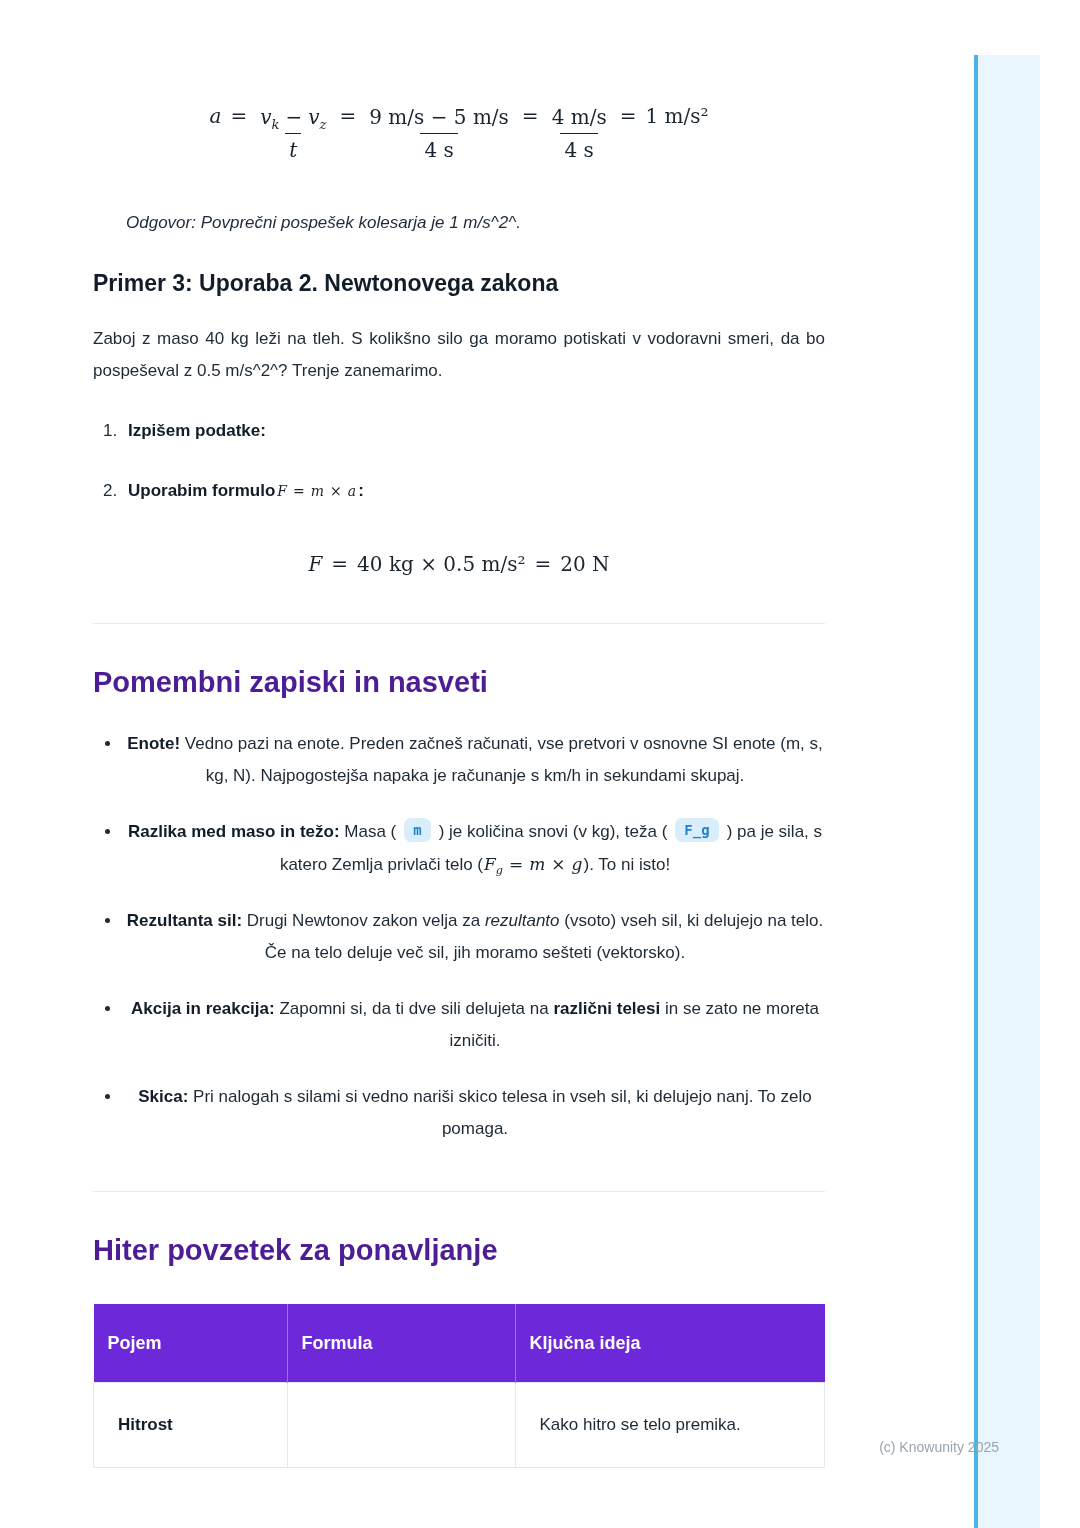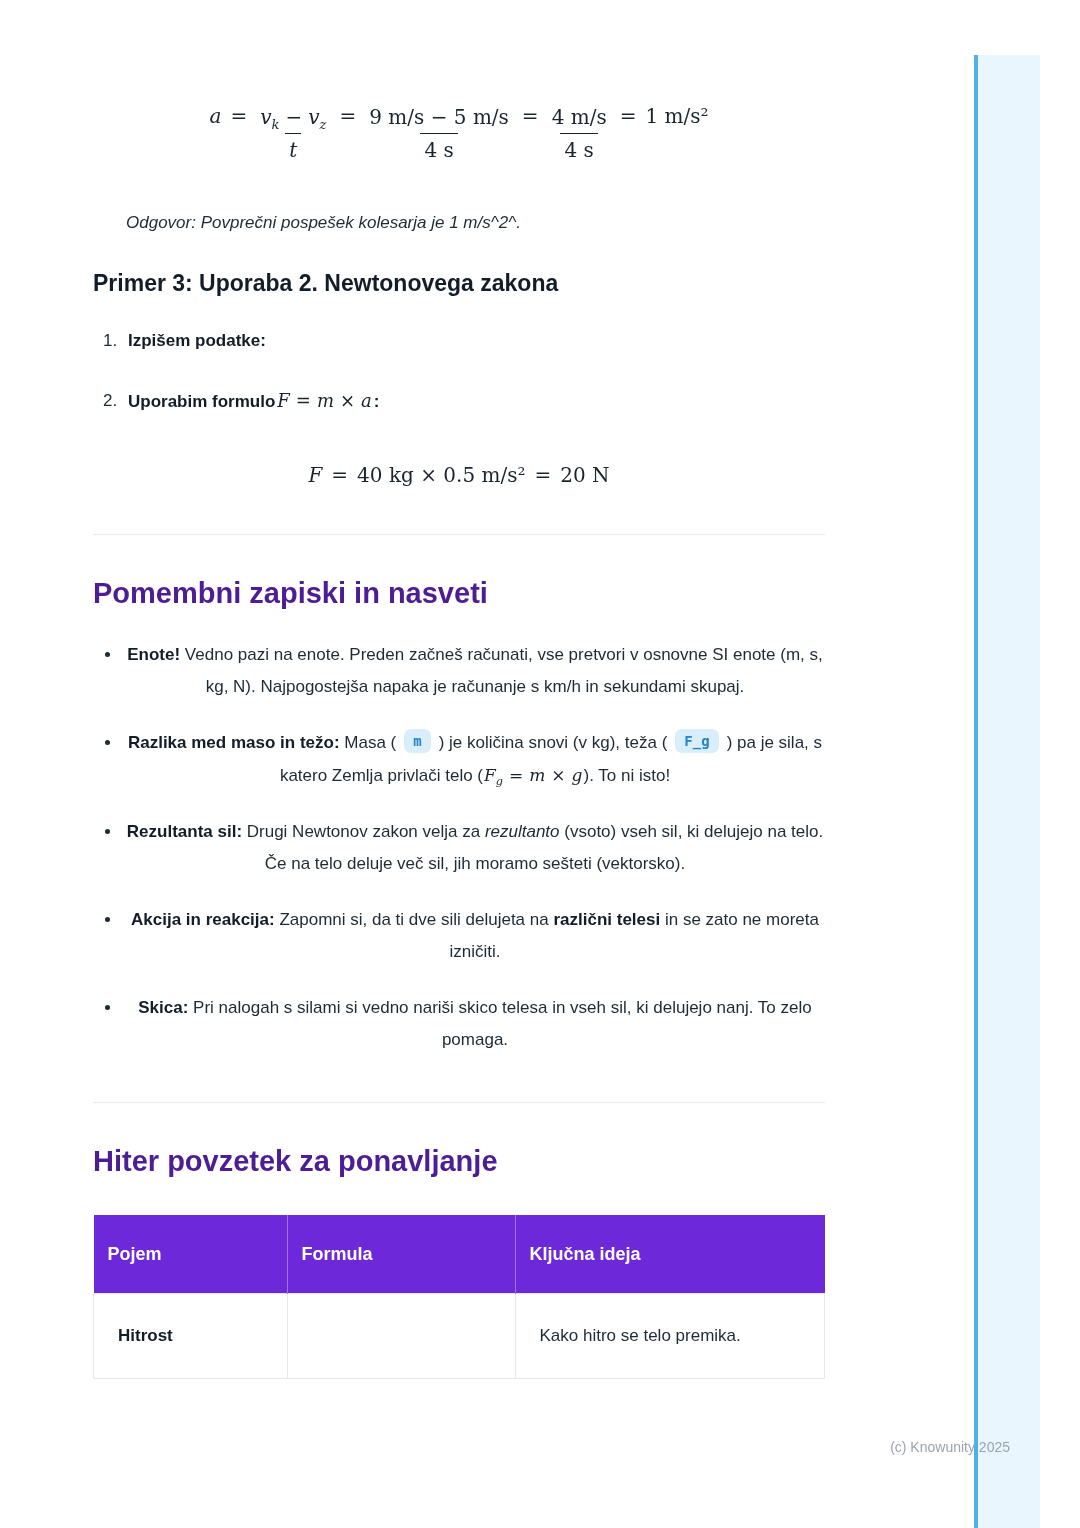--- a/index.html
+++ b/index.html
@@ -4,21 +4,21 @@
 <style>
   html,body{margin:0;padding:0;}
   body{width:1080px;height:1528px;background:#ffffff;font-family:"Liberation Sans",sans-serif;color:#1e2a36;}
   .page{position:relative;width:1080px;height:1528px;background:#fff;overflow:hidden;}
   .stripe{position:absolute;top:55px;right:40px;bottom:0;width:62px;background:#eaf6fd;border-left:4px solid #4db2e5;}
   .content{position:absolute;left:93px;top:0;width:732px;font-size:17px;line-height:32px;}
   .b{font-weight:700;color:#121d29;}
   .i{font-style:italic;}
   .math{font-family:"DejaVu Serif",serif;color:#1a242e;}
   .display{display:flex;justify-content:center;align-items:center;font-size:20px;line-height:1.3;}
-  .inline{font-size:18px;margin:0 2px;}
+  .inline{font-size:14px;margin:0 2px;}
   .inline-sm{font-size:17px;margin:0 1px;}
   .mi{font-style:italic;}
   .mo{margin:0 9px;}
   .mo-n{margin:0 6px;}
   .mo-i{margin:0 6px;}
   sub{font-size:0.66em;line-height:0;}
   .frac{display:inline-flex;flex-direction:column;align-items:center;text-align:center;vertical-align:middle;}
   .frac .num{padding:0 4px 3px;margin-top:36px;}
   .frac .den{border-top:1.3px solid #1a242e;padding:3px 4px 0;}
   .f1{margin-top:68px;}
@@ -36,21 +36,21 @@
   .hr{border:none;border-top:1px solid #e8ebee;margin:46px 0 0;}
   .h-blue{margin:40px 0 0;font-size:29px;line-height:36px;font-weight:700;color:#4c1d95;}
   ul.notes{list-style:disc;margin:28px 0 0;padding-left:29px;}
   ul.notes li{margin-bottom:24px;padding-left:3px;text-align:center;}
   .sum-table{width:100%;border-collapse:collapse;margin-top:36px;}
   .sum-table th{background:#6d28d9;color:#ffffff;text-align:left;font-size:18px;font-weight:700;padding:23px 14px;border-right:1px solid rgba(255,255,255,0.35);}
   .sum-table th:last-child{border-right:none;}
   .sum-table td{border:1px solid #e4e9ee;padding:30px 24px;vertical-align:middle;line-height:24px;}
   .col-concept{width:165px;}
   .col-formula{width:199px;}
-  .footer{position:absolute;top:1438px;right:70px;font-size:14px;color:#9aa4ae;line-height:18px;}
+  .footer{position:absolute;top:1438px;right:81px;font-size:14px;color:#9aa4ae;line-height:18px;}
 </style>
 </head>
 <body>
 
 <div class="page">
 
   <div class="stripe"></div>
 
   <div class="content">
 
@@ -72,20 +72,21 @@
         <span class="den">4 s</span>
       </span>
       <span class="mo">=</span>
       <span>1 m/s²</span>
     </div>
 
     <p class="answer">Odgovor: Povprečni pospešek kolesarja je 1 m/s^2^.</p>
 
     <h3 class="h3">Primer 3: Uporaba 2. Newtonovega zakona</h3>
 
+    <p class="problem">Zaboj z maso 40 kg leži na tleh. S kolikšno silo ga moramo potiskati v vodoravni smeri, da bo pospeševal z 0.5 m/s^2^? Trenje zanemarimo.</p>
 
     <div class="olist">
 
       <div class="ostep">
         <span class="onum">1.</span>
         <div class="obody">
           <span class="b">Izpišem podatke:</span>
         </div>
       </div>
 

